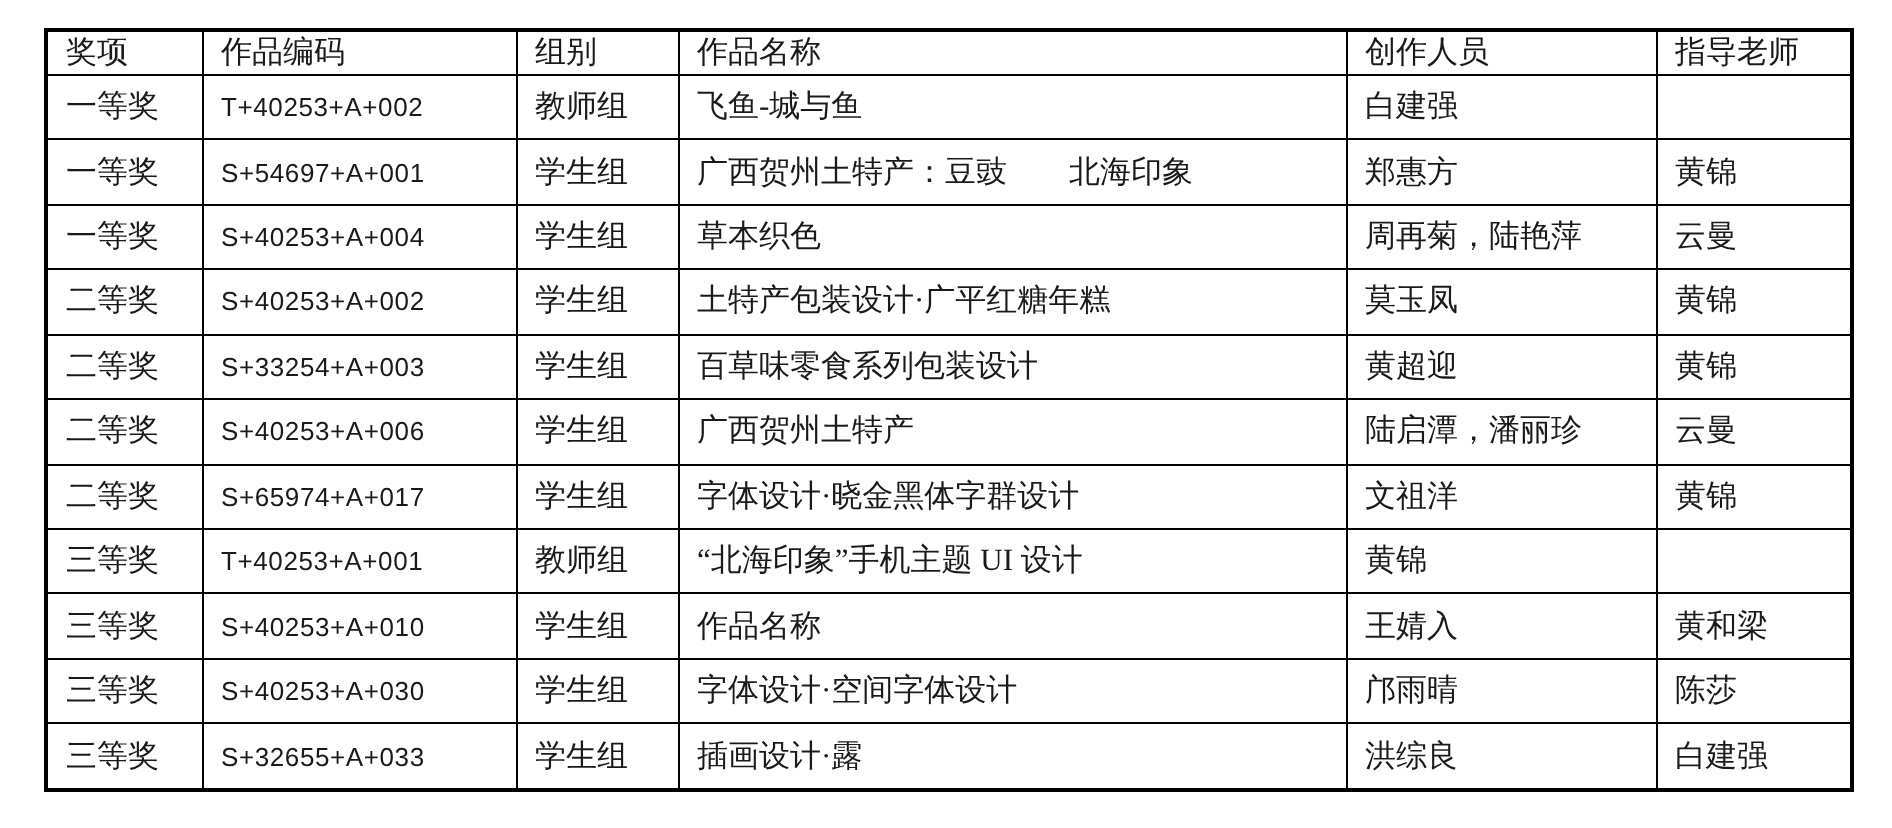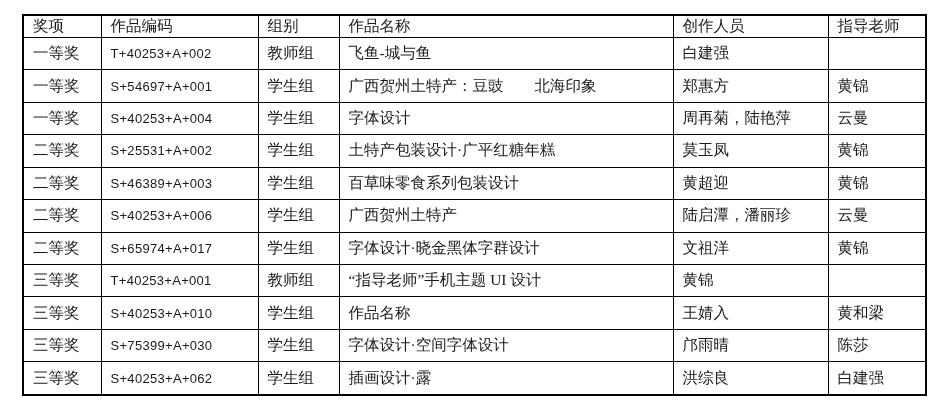--- a/index.html
+++ b/index.html
@@ -85,35 +85,35 @@
           <td class="code">S+54697+A+001</td>
           <td>学生组</td>
           <td>广西贺州土特产：豆豉　　北海印象</td>
           <td>郑惠方</td>
           <td>黄锦</td>
         </tr>
         <tr>
           <td>一等奖</td>
           <td class="code">S+40253+A+004</td>
           <td>学生组</td>
-          <td>字体设计</td>
+          <td>草本织色</td>
           <td>周再菊，陆艳萍</td>
           <td>云曼</td>
         </tr>
         <tr>
           <td>二等奖</td>
-          <td class="code">S+25531+A+002</td>
+          <td class="code">S+40253+A+002</td>
           <td>学生组</td>
           <td>土特产包装设计·广平红糖年糕</td>
           <td>莫玉凤</td>
           <td>黄锦</td>
         </tr>
         <tr>
           <td>二等奖</td>
-          <td class="code">S+46389+A+003</td>
+          <td class="code">S+33254+A+003</td>
           <td>学生组</td>
           <td>百草味零食系列包装设计</td>
           <td>黄超迎</td>
           <td>黄锦</td>
         </tr>
         <tr>
           <td>二等奖</td>
           <td class="code">S+40253+A+006</td>
           <td>学生组</td>
           <td>广西贺州土特产</td>
@@ -125,43 +125,43 @@
           <td class="code">S+65974+A+017</td>
           <td>学生组</td>
           <td>字体设计·晓金黑体字群设计</td>
           <td>文祖洋</td>
           <td>黄锦</td>
         </tr>
         <tr>
           <td>三等奖</td>
           <td class="code">T+40253+A+001</td>
           <td>教师组</td>
-          <td>“指导老师”手机主题 UI 设计</td>
+          <td>“北海印象”手机主题 UI 设计</td>
           <td>黄锦</td>
           <td></td>
         </tr>
         <tr>
           <td>三等奖</td>
           <td class="code">S+40253+A+010</td>
           <td>学生组</td>
           <td>作品名称</td>
           <td>王婧入</td>
           <td>黄和梁</td>
         </tr>
         <tr>
           <td>三等奖</td>
-          <td class="code">S+75399+A+030</td>
+          <td class="code">S+40253+A+030</td>
           <td>学生组</td>
           <td>字体设计·空间字体设计</td>
           <td>邝雨晴</td>
           <td>陈莎</td>
         </tr>
         <tr>
           <td>三等奖</td>
-          <td class="code">S+40253+A+062</td>
+          <td class="code">S+32655+A+033</td>
           <td>学生组</td>
           <td>插画设计·露</td>
           <td>洪综良</td>
           <td>白建强</td>
         </tr>
       </tbody>
   </table>
 </div>
 
 </body></html>

